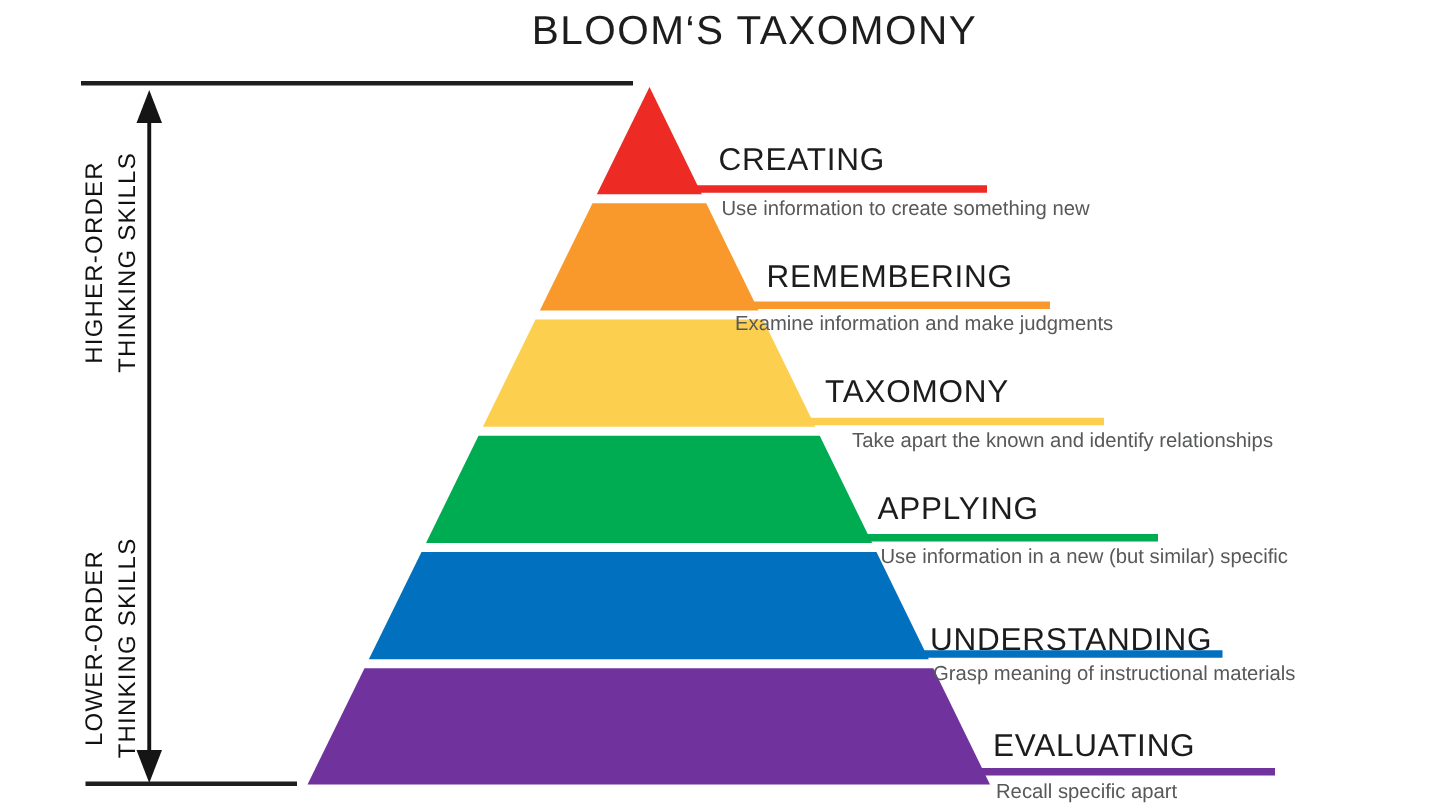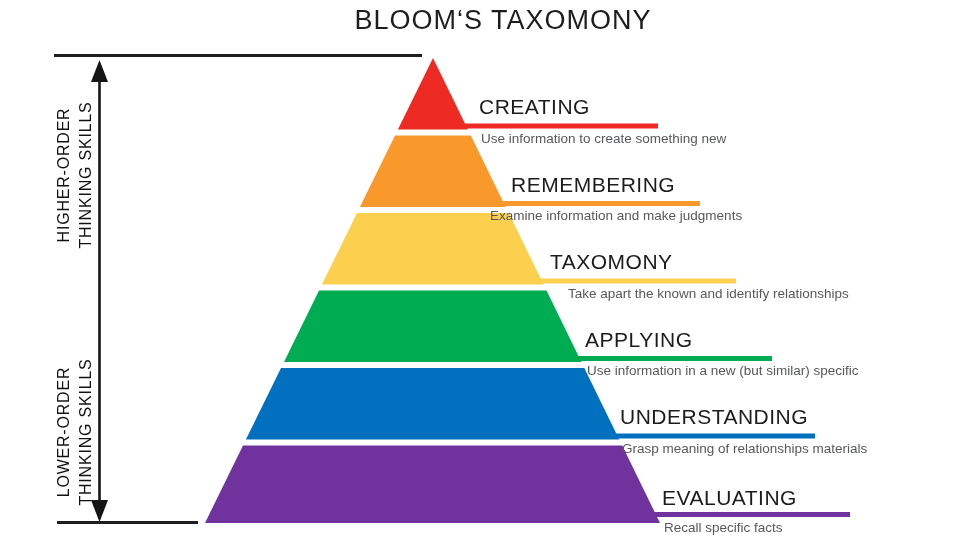--- a/index.html
+++ b/index.html
@@ -96,19 +96,19 @@
 
   <div class="lvl-name" style="left:511px; top:173px">REMEMBERING</div>
   <div class="lvl-desc" style="left:490px; top:208px">Examine information and make judgments</div>
 
   <div class="lvl-name" style="left:550px; top:250px">TAXOMONY</div>
   <div class="lvl-desc" style="left:568px; top:286px">Take apart the known and identify relationships</div>
 
   <div class="lvl-name" style="left:585px; top:328px">APPLYING</div>
   <div class="lvl-desc" style="left:587px; top:363px">Use information in a new (but similar) specific</div>
 
-  <div class="lvl-name" style="left:620px; top:405px">UNDERSTANDING</div>
-  <div class="lvl-desc" style="left:622px; top:441px">Grasp meaning of relationships materials</div>
+  <div class="lvl-name" style="left:620px; top:415px">UNDERSTANDING</div>
+  <div class="lvl-desc" style="left:622px; top:441px">Grasp meaning of instructional materials</div>
 
   <div class="lvl-name" style="left:662px; top:486px">EVALUATING</div>
-  <div class="lvl-desc" style="left:664px; top:520px">Recall specific facts</div>
+  <div class="lvl-desc" style="left:664px; top:520px">Recall specific apart</div>
 
 </div>
 
 </body></html>

